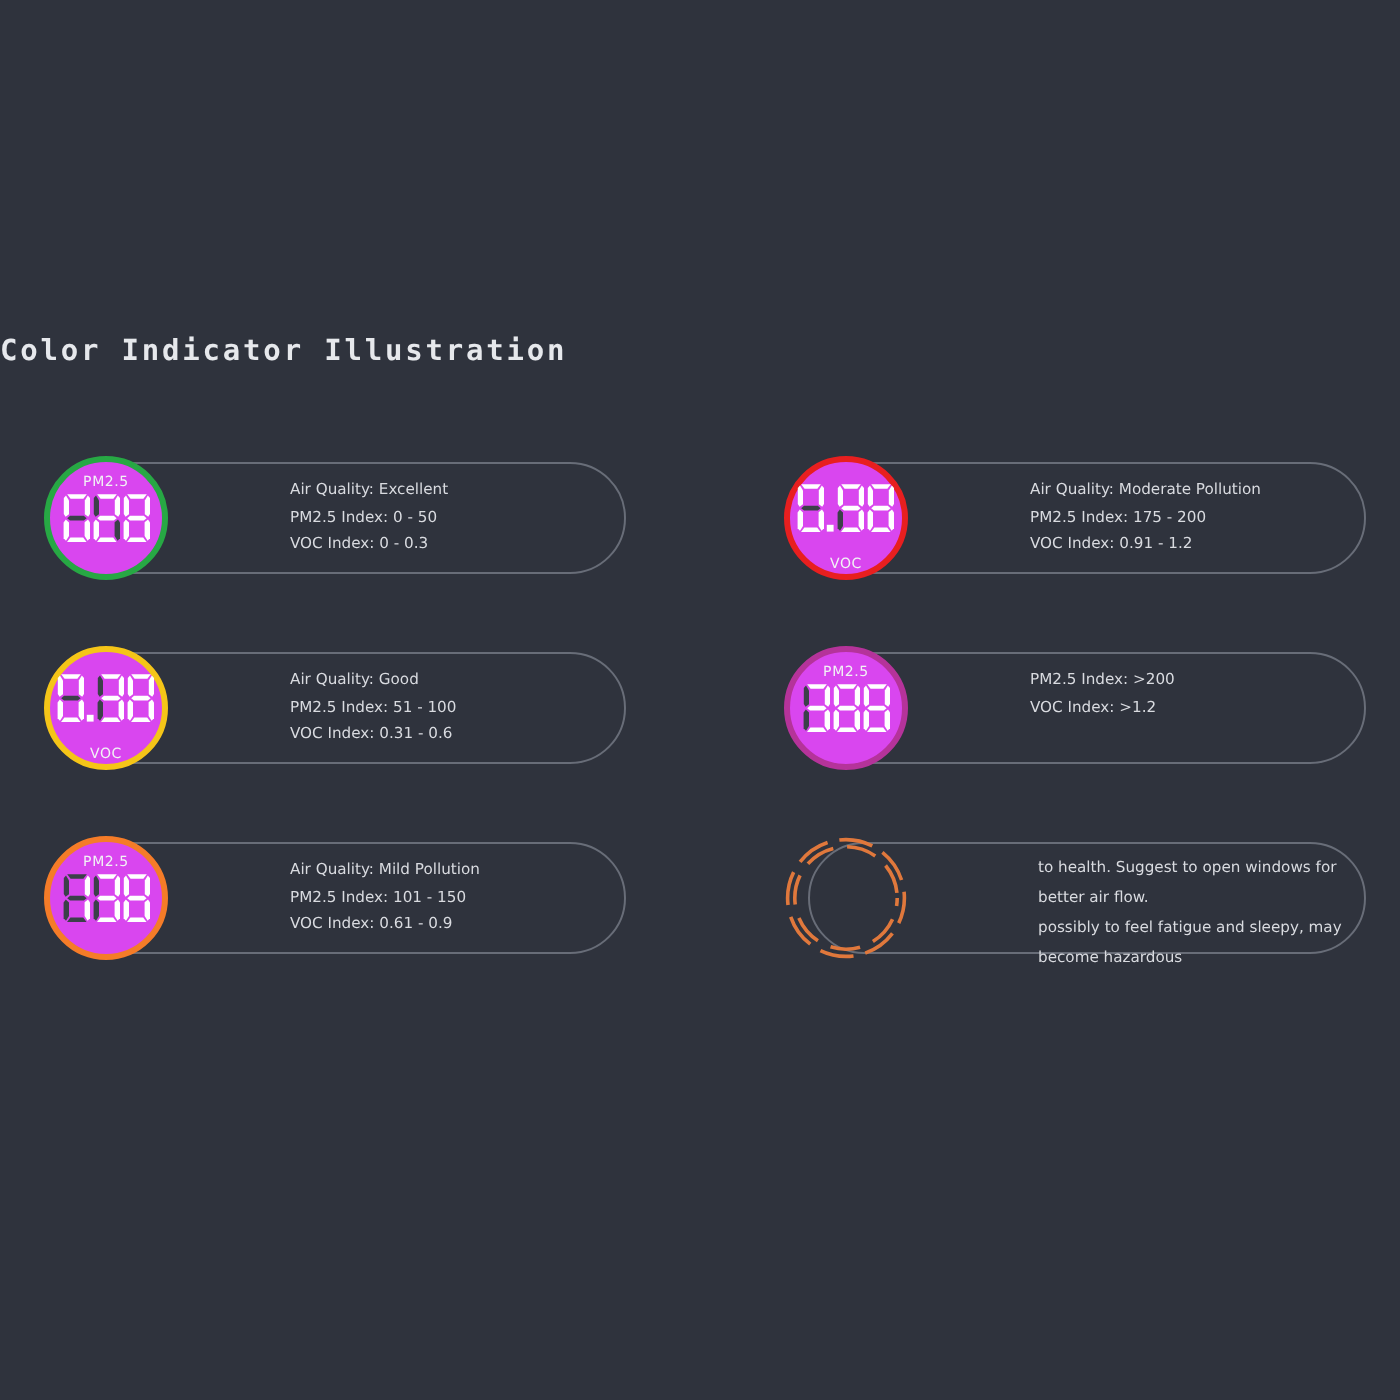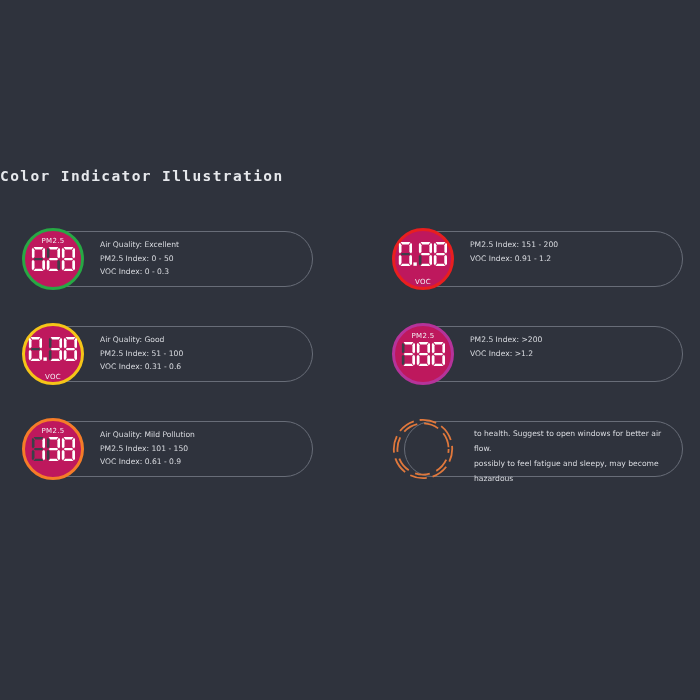--- a/index.html
+++ b/index.html
@@ -71,21 +71,21 @@
   
   .ring {
     position: absolute;
     left: 0px;
     top: 0px;
     width: 62px;
     height: 62px;
     border-radius: 50%;
     box-sizing: border-box;
     border: 3px solid #27a844;
-    background: #be185d;
+    background: #d946ef;
     z-index: 3;
   }
   .ring.dashed {
     border: none;
     background: transparent;
   }
   .ring .dash-svg {
     position: absolute;
     left: -1px;
     top: -1px;
@@ -140,20 +140,21 @@
     left: 78px;
     top: 10px;
     width: 205px;
   }
   .card-text .line {
     color: #d9dbe0;
     font-size: 7.6px;
     font-family: "DejaVu Sans", sans-serif;
     line-height: 13.5px;
     white-space: nowrap;
+    margin-left: 45px;
   }
 
   .card.note .card-text {
     left: 82px;
     top: 8px;
     width: 200px;
   }
   .card.note .card-text .line {
     line-height: 15px;
     white-space: normal;
@@ -333,21 +334,22 @@
                 <polygon class="seg-on" points="4.2,22.8 10.6,22.8 12.3,25.0 2.5,25.0"></polygon>
                 <polygon class="seg-on" points="1.9,13.8 3.5,15.2 3.5,22.0 2.0,24.4 0.8,23.1 0.8,15.2"></polygon>
                 <polygon class="seg-on" points="2.0,1.7 3.5,4.2 3.5,11.1 1.8,12.4 0.9,11.0 0.9,3.0"></polygon>
                 <polygon class="seg-on" points="4.0,11.9 10.9,11.9 12.3,13.1 10.9,14.3 4.0,14.3 2.6,13.1"></polygon>
               </svg>
             </div>
             <div class="unit-label bottom">VOC</div>
           </div>
         </div>
         <div class="card-text">
-          <div class="line">PM2.5 Index: 151 - 200</div>
+          <div class="line">Air Quality: Moderate Pollution</div>
+          <div class="line">PM2.5 Index: 175 - 200</div>
           <div class="line">VOC Index: 0.91 - 1.2</div>
         </div>
       </div>
       <div class="card col-right row-1">
         <div class="card-pill"></div>
         <div class="ring" style="border-color: rgb(181, 51, 154);">
           <div class="ring-inner">
             <div class="unit-label top">PM2.5</div>
             <div class="digits">
               <svg class="seg-digit" viewBox="0 0 15 26" xmlns="http://www.w3.org/2000/svg">

